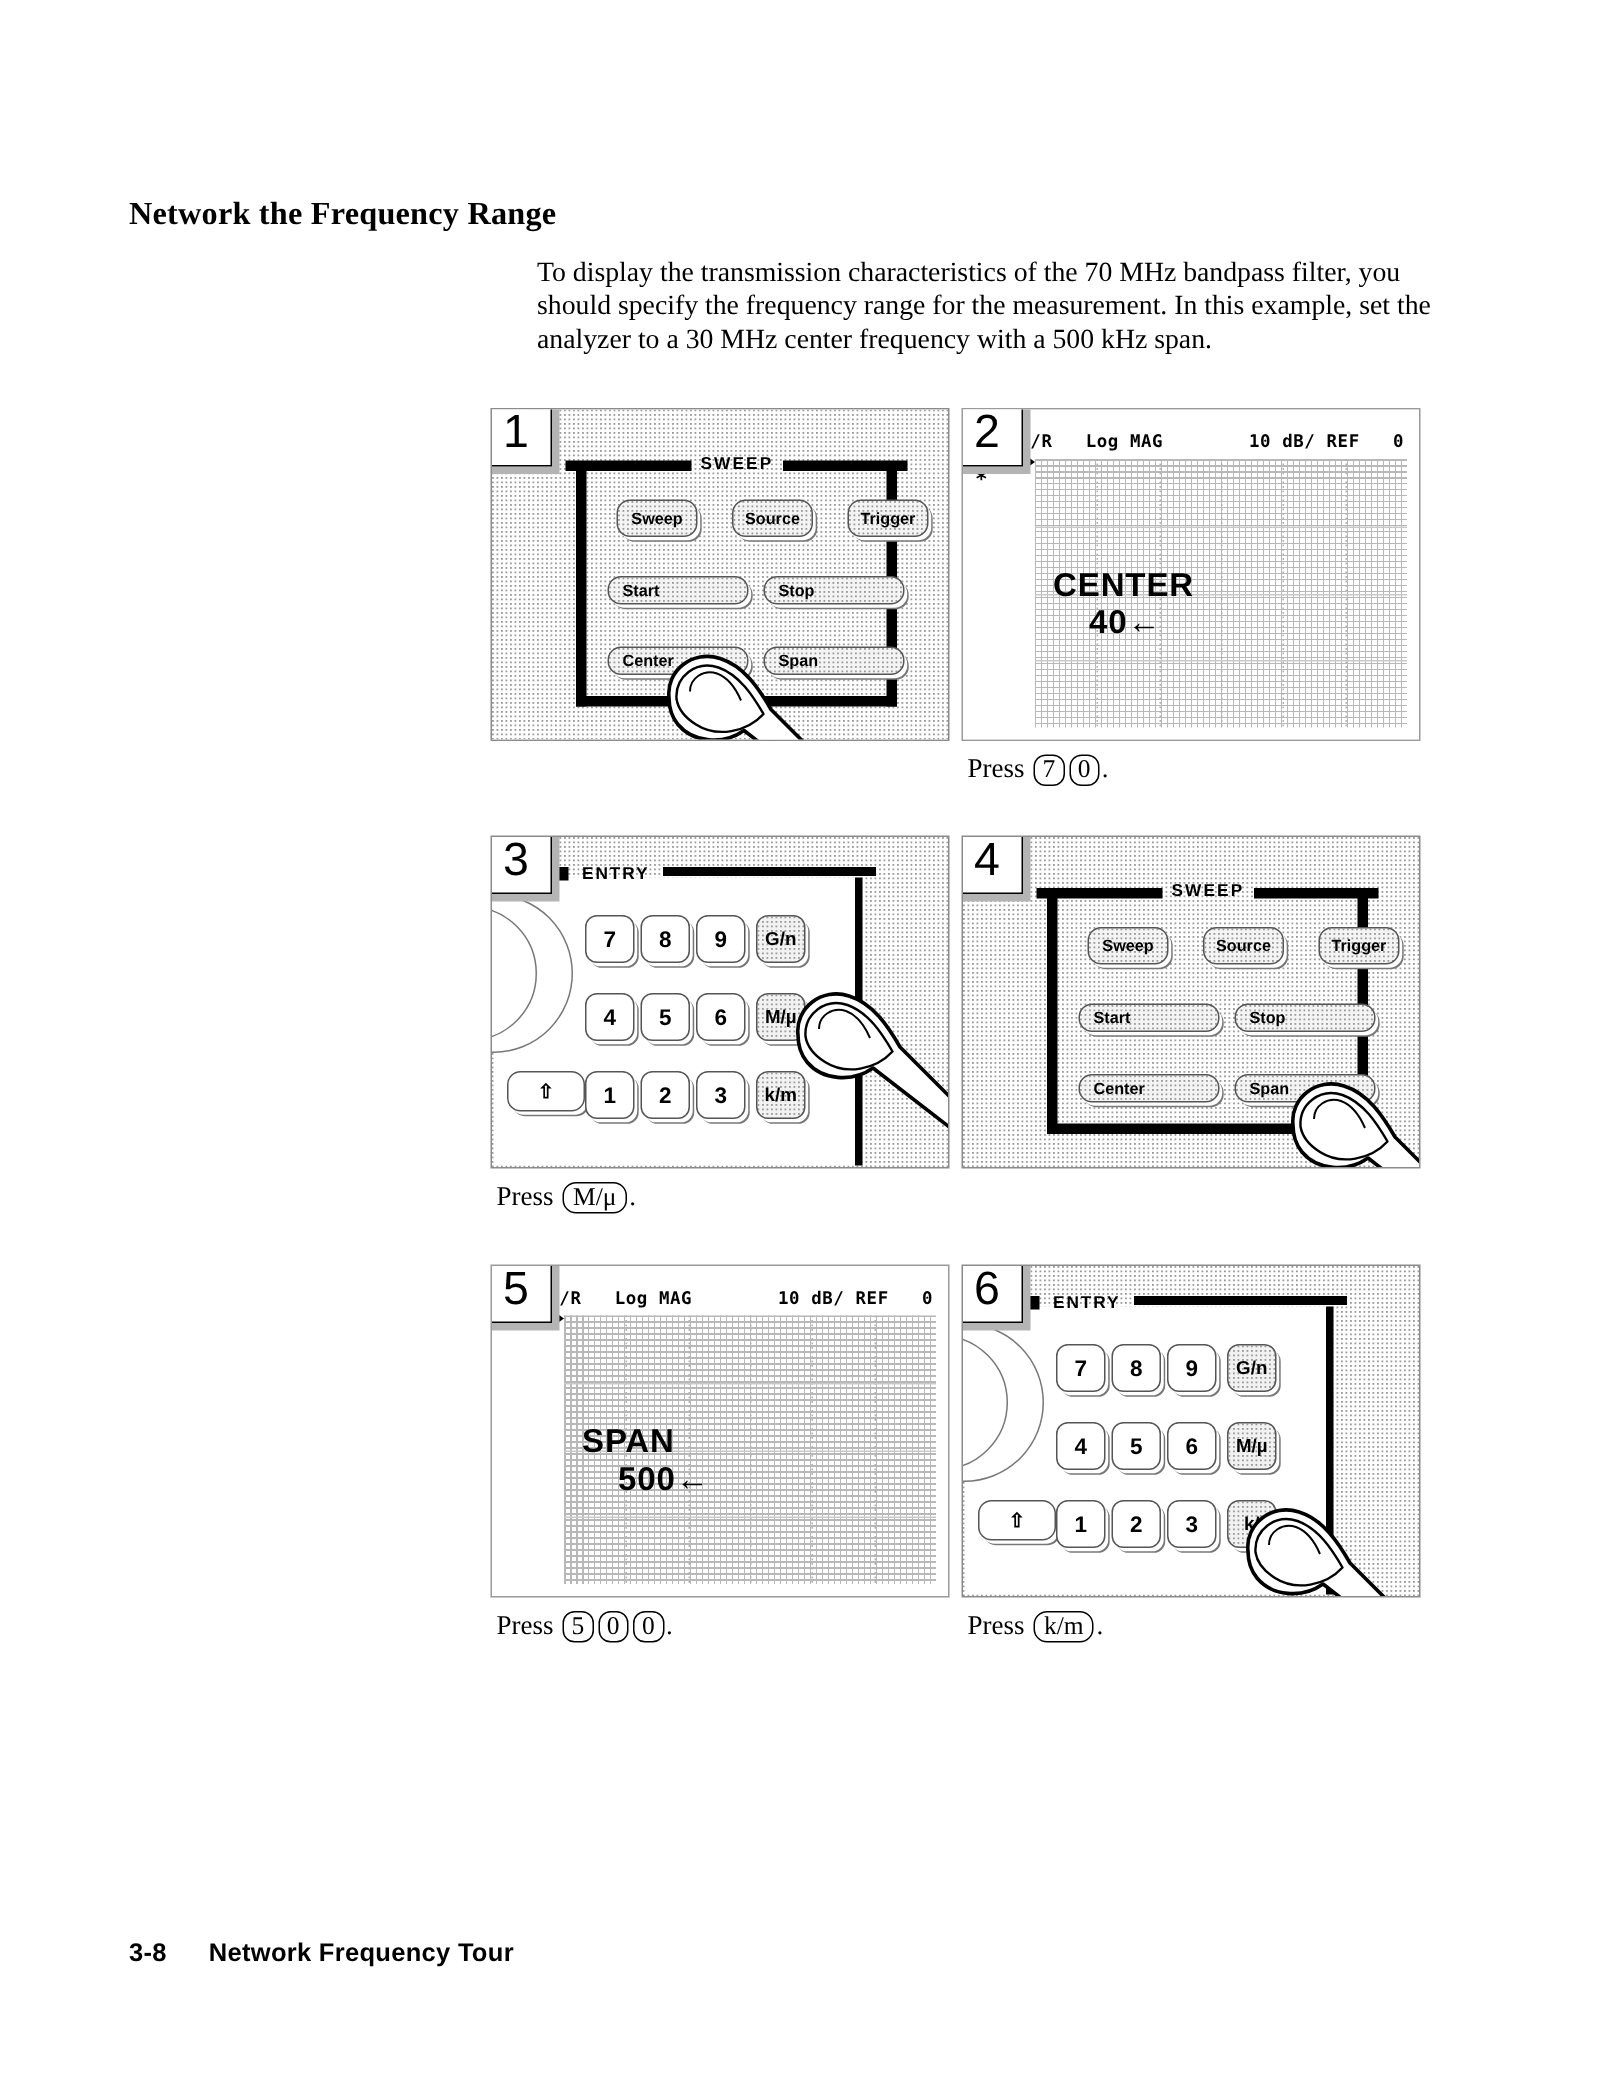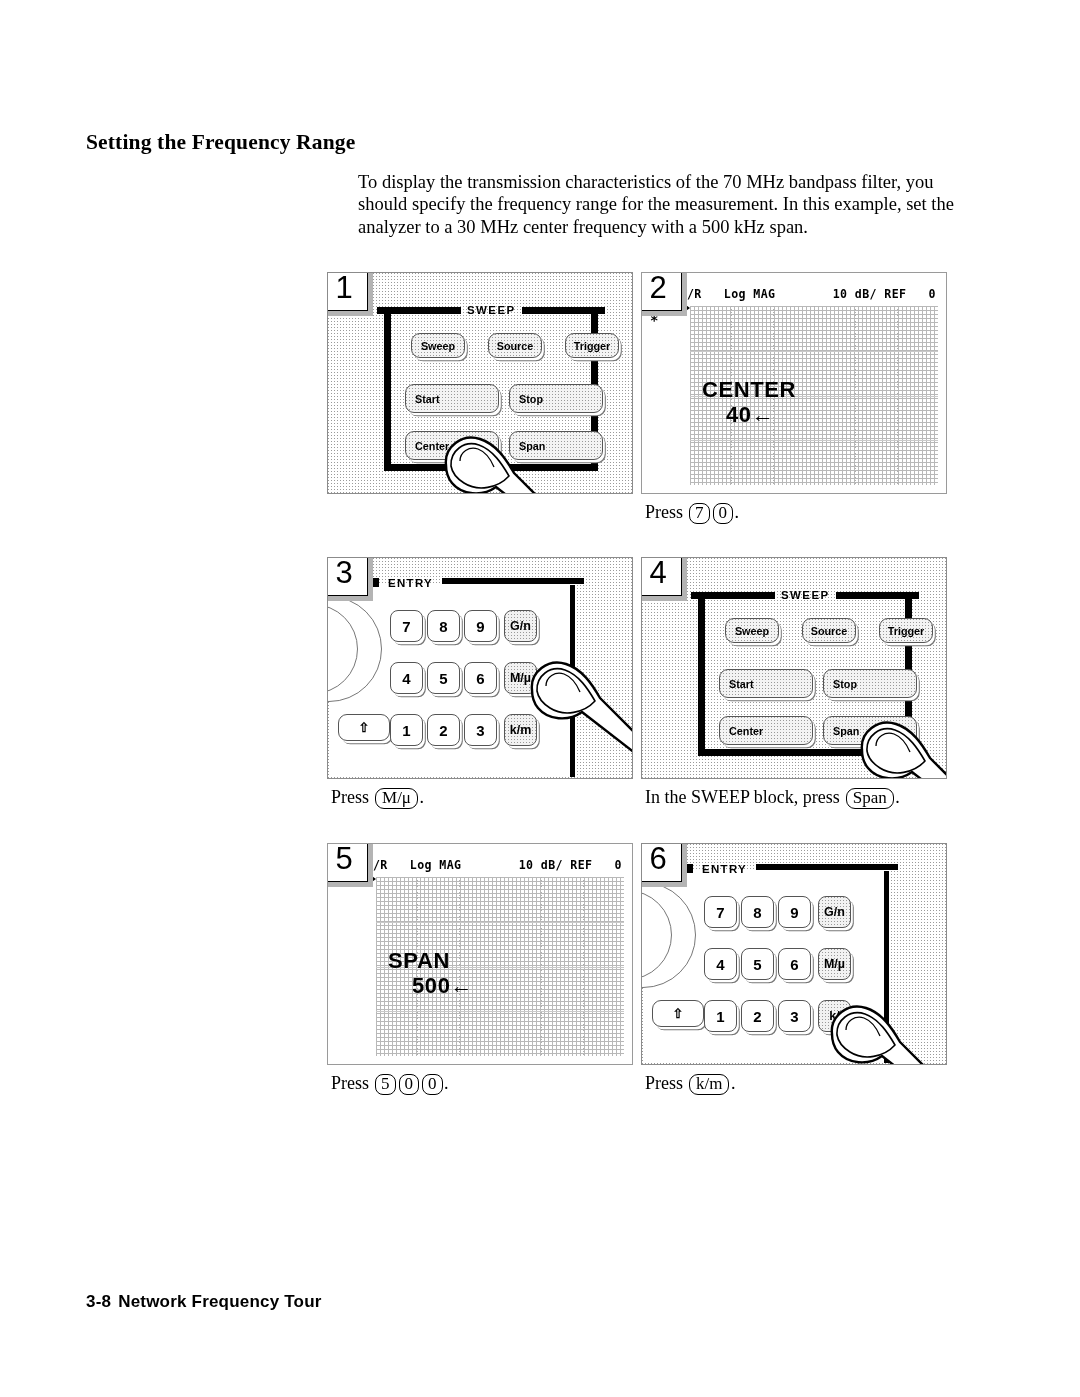--- a/index.html
+++ b/index.html
@@ -171,21 +171,21 @@
     background-color: #f4f4f4;
     box-shadow: 2.2px 2.6px 0 -0.4px #ffffff, 3.2px 3.6px 0 -0.4px #777;
     font-family: "Liberation Sans", sans-serif;
     font-size: 10.8px;
     font-weight: bold;
     color: #000;
     display: flex;
     align-items: center;
   }
   .panel-btn.sm { width: 54px; height: 25px; justify-content: center; }
-  .panel-btn.wide { width: 94px; height: 29px; padding-left: 9px; }
+  .panel-btn.wide { width: 94px; height: 19px; padding-left: 9px; }
 
   
   .entry-art { position: absolute; left: 0; top: 0; right: 0; bottom: 0; }
   .entry-white {
     position: absolute;
     left: 1px; top: 27px;
     width: 246px; bottom: 1px;
     background: #ffffff;
     border-right: 5.5px solid #000;
     box-sizing: border-box;
@@ -317,26 +317,26 @@
   .footer {
     position: absolute;
     left: 86px;
     top: 1292px;
     font-family: "Liberation Sans", "DejaVu Sans", sans-serif;
     font-weight: bold;
     font-size: 17px;
     letter-spacing: 0.2px;
     white-space: nowrap;
   }
-  .footer .pg { margin-right: 7px; }
+  .footer .pg { margin-right: 28px; }
 </style>
 </head>
 <body>
 
-<h1 class="page-heading">Setting the Frequency Range</h1>
+<h1 class="page-heading">Network the Frequency Range</h1>
 
 <p class="intro-para">To display the transmission characteristics of the 70 MHz bandpass filter, you should specify the frequency range for the measurement. In this example, set the analyzer to a 30 MHz center frequency with a 500 kHz span.</p>
 
 <div id="step-grid">
     <div class="step-cell col-a row-1">
       <div class="art">
         <div class="stipple"></div>
         <div class="sweep-top">
           <div class="bar bar-l"></div>
           <div class="blk-label">SWEEP</div>
@@ -487,21 +487,20 @@
             <span>Span</span>
           </div>
         </div>
         <svg class="finger" width="150" height="110" viewBox="0 0 150 110" style="left:212px;top:152px;">
           <path d="M8 40 C 6 22, 24 8, 42 14 C 58 19, 68 34, 76 48 L 132 104 L 150 104 L 150 110 L 120 110 L 58 62 C 44 72, 24 70, 14 58 C 9 52, 8 46, 8 40 Z" fill="#ffffff" stroke="#000000" stroke-width="2.4" stroke-linejoin="round"></path>
           <path d="M13 41 C 12 26, 26 15, 41 20 C 55 25, 64 39, 71 51 C 60 63, 40 67, 26 58 C 18 53, 14 47, 13 41 Z" fill="#ffffff" stroke="#000000" stroke-width="1.6" stroke-linejoin="round"></path>
           <path d="M22 36 C 22 27, 31 21, 40 24 C 48 27, 53 35, 56 42" fill="none" stroke="#000000" stroke-width="1.3"></path>
         </svg>
         <div class="badge">4</div>
       </div>
-      <div class="caption"><span>In the SWEEP block, press </span><span class="keycap">Span</span><span>.</span></div>
     </div>
     <div class="step-cell col-a row-3">
       <div class="art screen">
         <div class="disp">
           <div class="disp-hdr"><span>CH1 B/R   Log MAG</span><span class="right">10 dB/ REF   0</span></div>
           <div class="disp-marker"></div>
           <div class="disp-grid">
             <div class="vline" style="left:16.66%;"></div>
             <div class="vline" style="left:33.32%;"></div>
             <div class="vline" style="left:49.980000000000004%;"></div>

